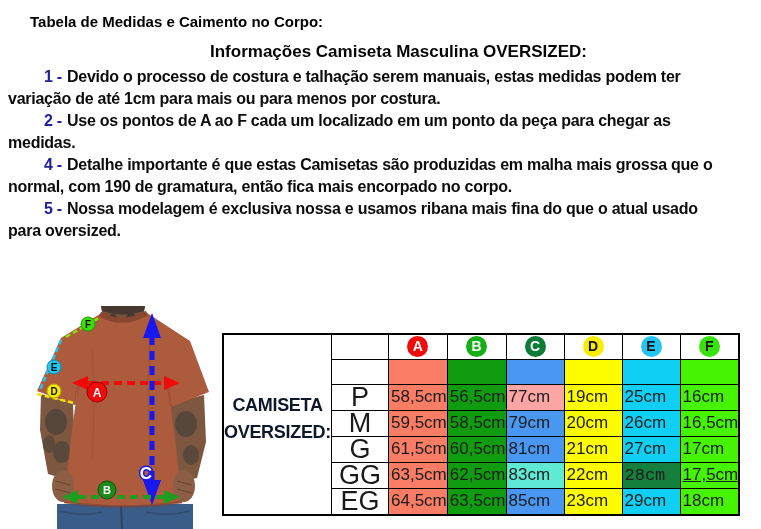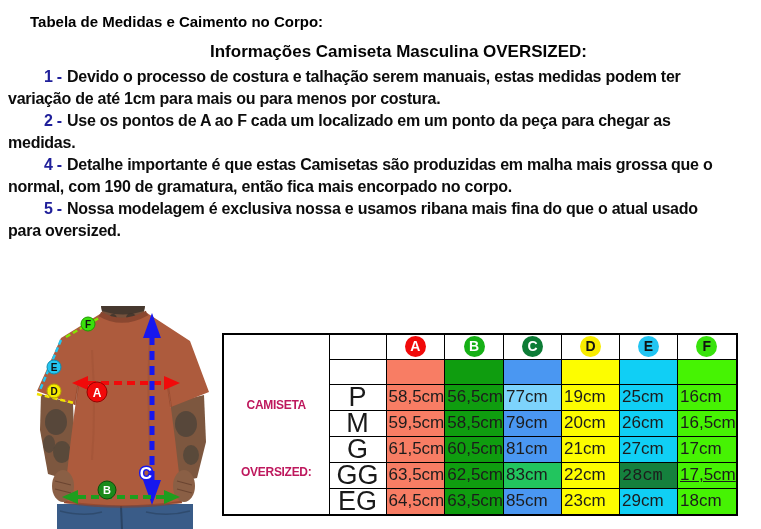--- a/index.html
+++ b/index.html
@@ -9,21 +9,21 @@
   .subtitle{text-align:center;font-size:17px;font-weight:bold;margin-top:9px;line-height:22px;color:#050505;padding-left:36px;}
   .notes{margin:3px 30px 0 8px;}
   .note{margin:0;font-size:16px;font-weight:bold;line-height:22px;text-indent:36px;
         letter-spacing:-0.25px;color:#0c0c0c;}
   .note-num{color:#20209a;margin-right:5px;}
   .figure{position:absolute;left:0;top:298px;width:235px;height:231px;}
   .size-table{position:absolute;left:222px;top:333px;border-collapse:collapse;table-layout:fixed;
               border:2px solid #000;background:#fff;}
   .size-table td{border:1px solid #000;height:25px;box-sizing:border-box;padding:0;overflow:hidden;}
   .label-cell{text-align:center;vertical-align:middle;padding-bottom:10px !important;background:#fff;}
-  .label-line{color:#be185d;font-weight:bold;font-size:12px;line-height:27px;letter-spacing:-0.3px;margin-top:40px;}
+  .label-line{color:#0f172a;font-weight:bold;font-size:18px;line-height:27px;letter-spacing:-0.3px;}
   .size-cell{text-align:center;vertical-align:middle;font-size:27px;color:#1a1a1a;background:#fff;line-height:25px;}
   .head-cell{text-align:center;vertical-align:middle;background:#fff;}
   .circle{display:inline-flex;width:21px;height:21px;border-radius:50%;align-items:center;
           justify-content:center;font-size:14px;font-weight:bold;line-height:21px;}
   .val-cell{font-size:17px;color:#1c1c1c;text-align:left;vertical-align:middle;padding-left:2px !important;}
 </style>
 </head>
 <body>
 
 <div class="page">
@@ -150,21 +150,21 @@
       <td style="background-color: rgb(15, 157, 15);"></td>
       <td style="background-color: rgb(74, 151, 242);"></td>
       <td style="background-color: rgb(253, 253, 0);"></td>
       <td style="background-color: rgb(16, 207, 245);"></td>
       <td style="background-color: rgb(70, 243, 3);"></td>
     </tr>
     <tr>
       <td class="size-cell">P</td>
       <td class="val-cell" style="background-color: rgb(248, 125, 100);">58,5cm</td>
       <td class="val-cell" style="background-color: rgb(15, 157, 15);">56,5cm</td>
-      <td class="val-cell" style="background-color: #7dd3fc; margin-top: 8px;">77cm</td>
+      <td class="val-cell" style="background-color: #fca5a5; margin-top: 8px;">77cm</td>
       <td class="val-cell" style="background-color: rgb(253, 253, 0);">19cm</td>
       <td class="val-cell" style="background-color: rgb(16, 207, 245);">25cm</td>
       <td class="val-cell" style="background-color: rgb(70, 243, 3);">16cm</td>
     </tr>
     <tr>
       <td class="size-cell">M</td>
       <td class="val-cell" style="background-color: rgb(248, 125, 100);">59,5cm</td>
       <td class="val-cell" style="background-color: rgb(15, 157, 15);">58,5cm</td>
       <td class="val-cell" style="background-color: rgb(74, 151, 242);">79cm</td>
       <td class="val-cell" style="background-color: rgb(253, 253, 0);">20cm</td>
@@ -177,21 +177,21 @@
       <td class="val-cell" style="background-color: rgb(15, 157, 15);">60,5cm</td>
       <td class="val-cell" style="background-color: rgb(74, 151, 242);">81cm</td>
       <td class="val-cell" style="background-color: rgb(253, 253, 0);">21cm</td>
       <td class="val-cell" style="background-color: rgb(16, 207, 245);">27cm</td>
       <td class="val-cell" style="background-color: rgb(70, 243, 3); margin-left: 38px;">17cm</td>
     </tr>
     <tr>
       <td class="size-cell">GG</td>
       <td class="val-cell" style="background-color: rgb(248, 125, 100);">63,5cm</td>
       <td class="val-cell" style="background-color: rgb(15, 157, 15);">62,5cm</td>
-      <td class="val-cell" style="background-color: #22c55e;">83cm</td>
+      <td class="val-cell" style="background-color: #5eead4;">83cm</td>
       <td class="val-cell" style="background-color: rgb(253, 253, 0);">22cm</td>
       <td class="val-cell" style="background-color: #15803d; font-family: Liberation Mono, monospace;">28cm</td>
       <td class="val-cell" style="background-color: rgb(70, 243, 3); text-decoration: underline;">17,5cm</td>
     </tr>
     <tr>
       <td class="size-cell">EG</td>
       <td class="val-cell" style="background-color: rgb(248, 125, 100);">64,5cm</td>
       <td class="val-cell" style="background-color: rgb(15, 157, 15);">63,5cm</td>
       <td class="val-cell" style="background-color: rgb(74, 151, 242);">85cm</td>
       <td class="val-cell" style="background-color: rgb(253, 253, 0);">23cm</td>

